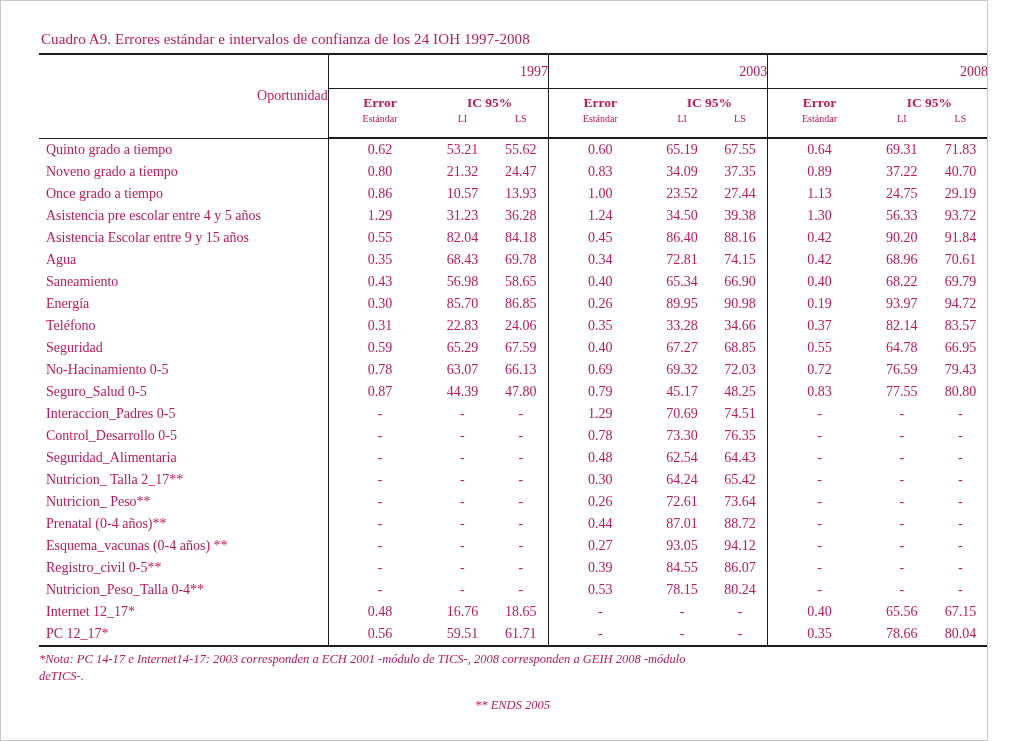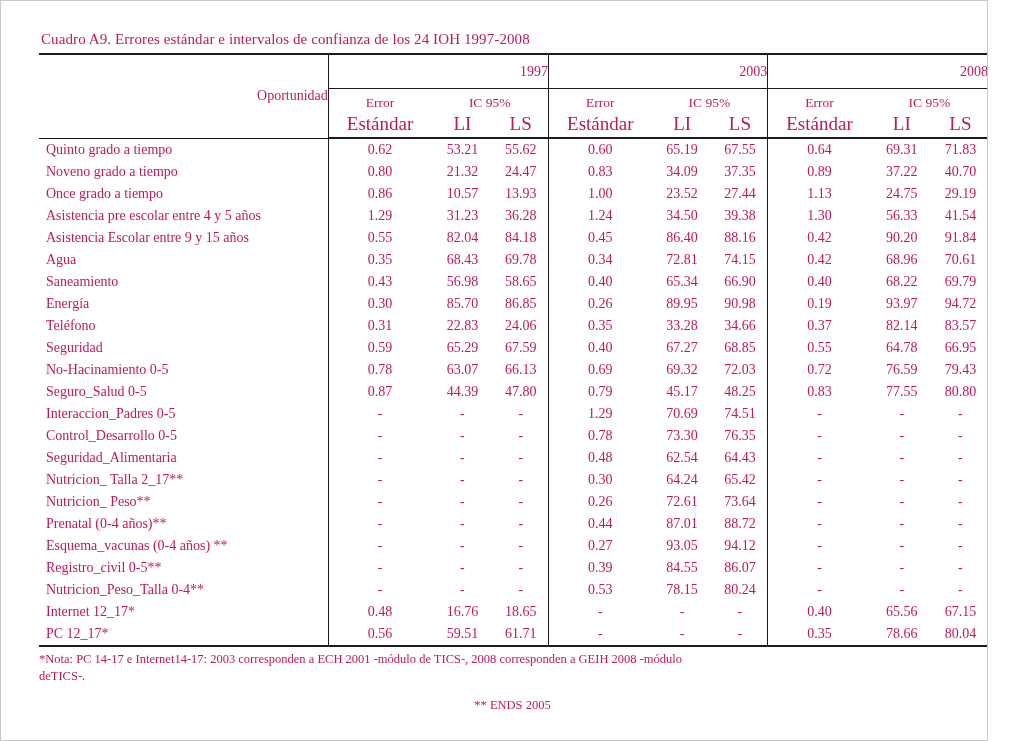--- a/index.html
+++ b/index.html
@@ -17,26 +17,26 @@
   .ctable th, .ctable td { padding:0; font-weight:normal; }
   .gs { border-left:1px solid #1c1c1c; }          
   th.oport {
     font-size:14px; text-align:center; vertical-align:middle;
     border-bottom:2px solid #1c1c1c;
   }
   tr.yrow th {
     height:33px; font-size:14px; text-align:right; vertical-align:middle;
     border-bottom:1px solid #1c1c1c;
   }
-  tr.h2 th { height:22px; font-size:13.5px; text-align:center; vertical-align:bottom; padding-bottom:1px; }
-  tr.h3 th { height:24px; font-size:19px; text-align:center; vertical-align:top; border-bottom:2px solid #1c1c1c; padding-top:1px; }
+  tr.h2 th { height:22px; font-size:13.5px; text-align:center; vertical-align:bottom; padding-bottom:1px;font-weight:bold; }
+  tr.h3 th { height:24px; font-size:10px; text-align:center; vertical-align:top; border-bottom:2px solid #1c1c1c; padding-top:1px; }
   tbody td { height:22px; font-size:14px; white-space:nowrap; overflow:hidden; }
   td.cn { text-align:left; padding-left:7px;margin-top:20px; }
   td.cv { text-align:center; }
-  .notes { width:947px; margin-top:4px; }
+  .notes { width:947px; margin-top:4px;font-style:italic; }
   .notes .nl { font-size:12.5px; line-height:17px; }
   .notes .nl3 { font-size:12.5px; line-height:17px; margin-top:12px;text-align:center; }
 </style>
 </head>
 <body>
 
 <div class="page">
   <div class="title">Cuadro A9. Errores estándar e intervalos de confianza de los 24 IOH 1997-2008</div>
 
   <table class="ctable">
@@ -119,21 +119,21 @@
       <tr>
           <td class="cn">Asistencia pre escolar entre 4 y 5 años</td>
           <td class="cv gs">1.29</td>
           <td class="cv">31.23</td>
           <td class="cv">36.28</td>
           <td class="cv gs">1.24</td>
           <td class="cv">34.50</td>
           <td class="cv">39.38</td>
           <td class="cv gs">1.30</td>
           <td class="cv">56.33</td>
-          <td class="cv">41.54</td>
+          <td class="cv">93.72</td>
         </tr>
       <tr>
           <td class="cn">Asistencia Escolar entre 9 y 15 años</td>
           <td class="cv gs">0.55</td>
           <td class="cv">82.04</td>
           <td class="cv">84.18</td>
           <td class="cv gs">0.45</td>
           <td class="cv">86.40</td>
           <td class="cv">88.16</td>
           <td class="cv gs">0.42</td>

